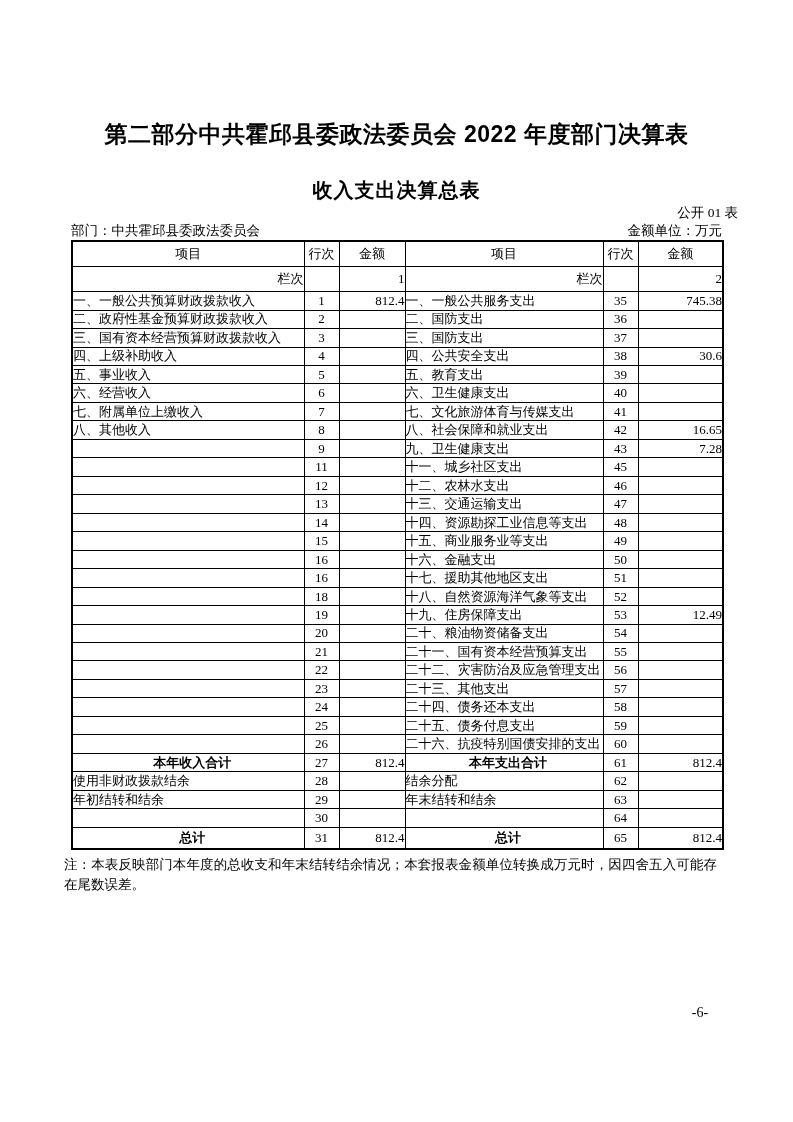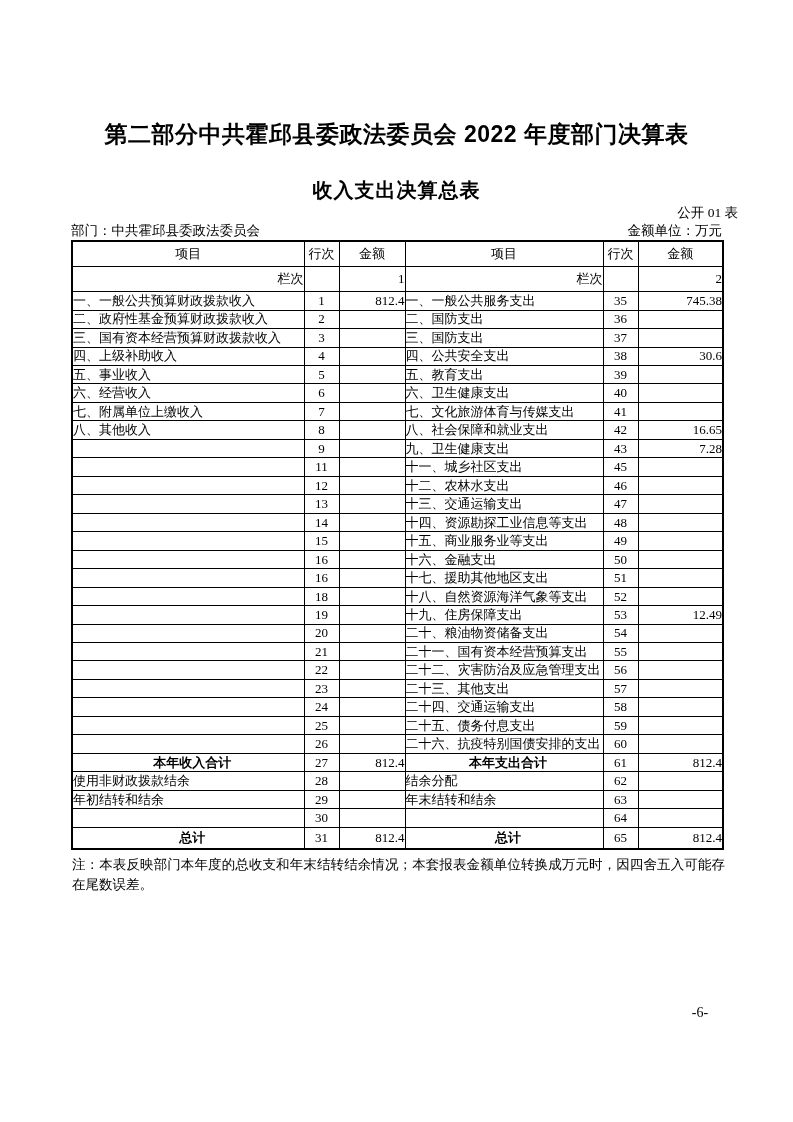--- a/index.html
+++ b/index.html
@@ -70,21 +70,21 @@
   tr.sec td { height: 20px; text-align: center; }
   tr.colh td { height: 19px; text-align: center; }
   tr.lanci td { height: 19px; text-align: right; }
   tr.tall td { height: 20px; }
   td.item { text-align: left; padding-left: 2px; }
   td.item.total { text-align: center; font-weight: bold; padding-left: 8px; }
   td.num { text-align: center; }
   td.amt { text-align: right; padding-right: 1px; }
   .note {
     position: absolute;
-    top: 843px; left: 72px;
+    top: 843px; left: 64px;
     width: 653px;
     font-size: 13.5px;
     line-height: 1.45;
     text-align: justify;
   }
   .page-number {
     position: absolute;
     top: 993px; left: 655px;
     width: 90px;
     text-align: center;
@@ -308,21 +308,21 @@
           <td class="num">23</td>
           <td class="amt"></td>
           <td class="item">二十三、其他支出</td>
           <td class="num">57</td>
           <td class="amt"></td>
         </tr>
         <tr>
           <td class="item"></td>
           <td class="num">24</td>
           <td class="amt"></td>
-          <td class="item">二十四、交通运输支出</td>
+          <td class="item">二十四、债务还本支出</td>
           <td class="num">58</td>
           <td class="amt"></td>
         </tr>
         <tr>
           <td class="item"></td>
           <td class="num">25</td>
           <td class="amt"></td>
           <td class="item">二十五、债务付息支出</td>
           <td class="num">59</td>
           <td class="amt"></td>

